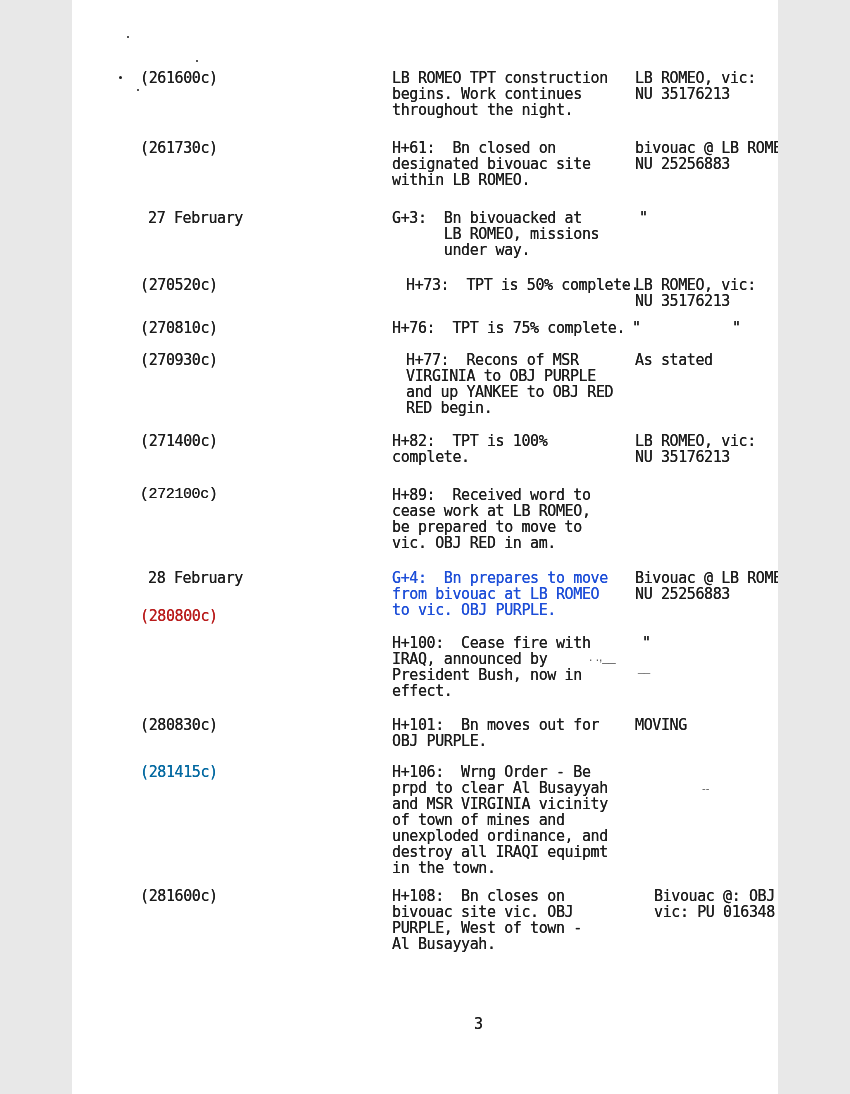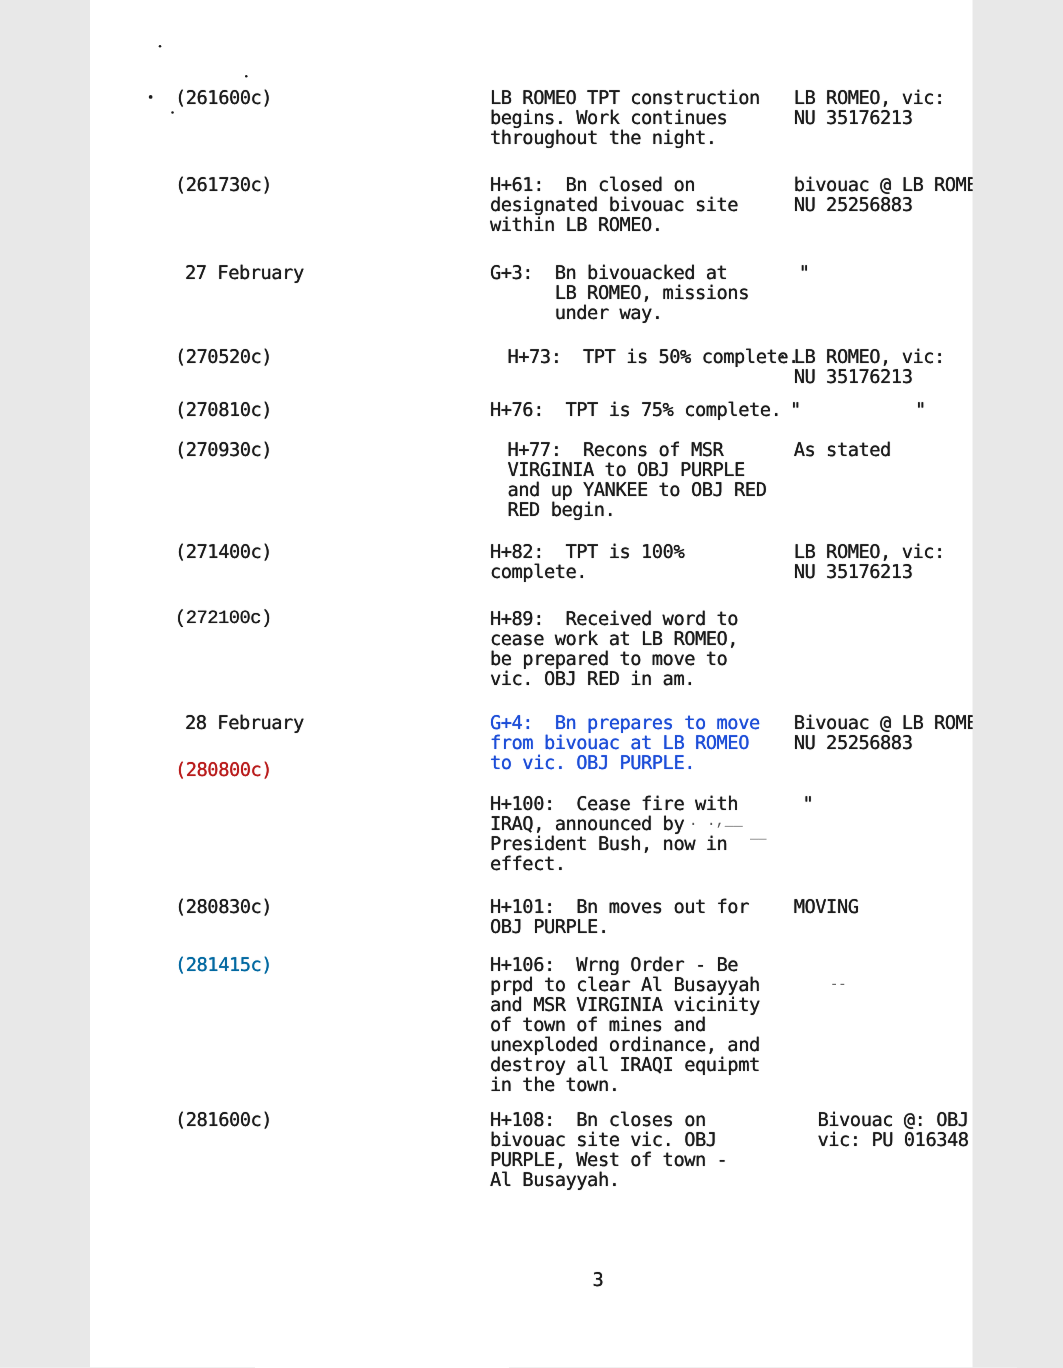--- a/index.html
+++ b/index.html
@@ -32,22 +32,23 @@
     font-size:15px;
     line-height:16px;
     text-shadow:0 0 0.6px currentColor;
   }
   .speck{
     position:absolute;
     border-radius:50%;
   }
   .artifact-text{
     position:absolute;
-    font-family:Liberation Mono, monospace;
+    font-family:Liberation Sans, sans-serif;
     white-space:pre;
+    margin-left:38px;
   }
 </style>
 </head>
 <body>
 
 <div class="page" style="background: rgb(255, 255, 255); color: rgb(28, 28, 28);">
   <div id="entries">
       <div class="entry-col" style="left: 68px; top: 70px; color: rgb(28, 28, 28);">(261600c)</div>
       <div class="entry-col" style="left: 320px; top: 70px; color: rgb(28, 28, 28);">LB ROMEO TPT construction
 begins. Work continues

